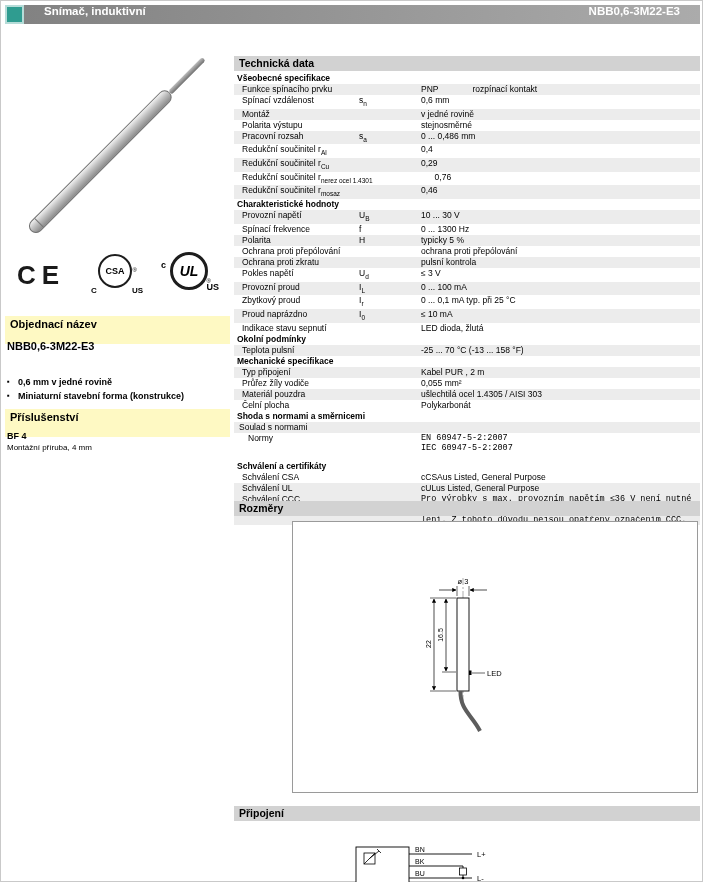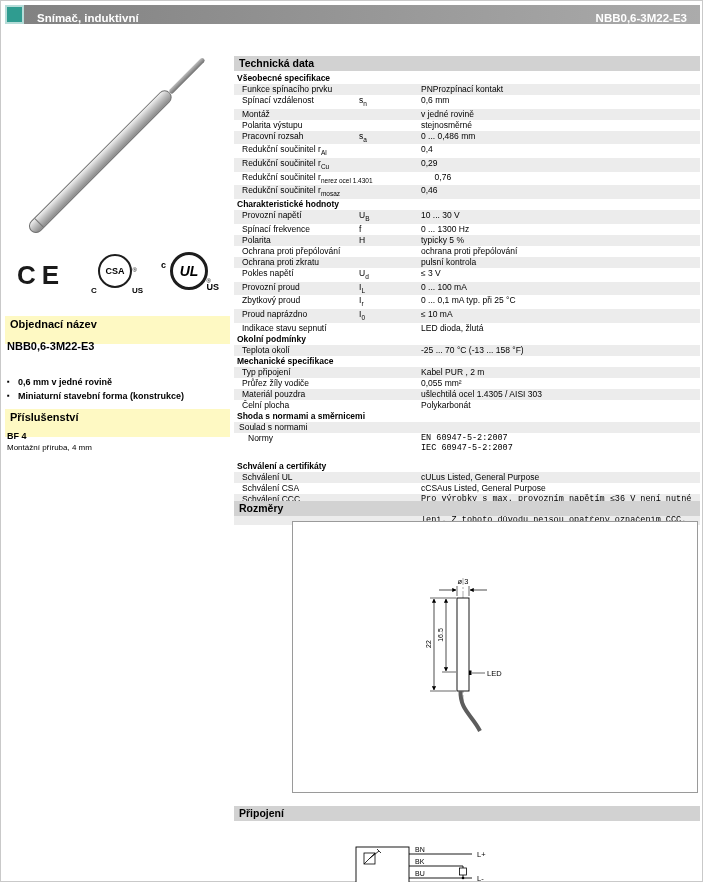--- a/index.html
+++ b/index.html
@@ -5,21 +5,21 @@
   * { margin:0; padding:0; box-sizing:border-box; }
   html,body { width:703px; height:882px; }
   body { font-family:"Liberation Sans","DejaVu Sans",sans-serif; background:#fff; color:#000; position:relative; overflow:hidden; }
   .page { position:absolute; inset:0; border:1px solid #c9c9c9; background:#fff; }
 
   
   .top-header { position:absolute; left:4px; top:4px; width:695px; height:19px; display:flex; }
   .brand-square { flex:0 0 19px; width:19px; height:19px; background:#2f9c90;
     box-shadow: inset 0 0 0 2px rgba(255,255,255,.65), inset 0 0 0 6px #2f9c90; }
   .header-bar { flex:1; background:linear-gradient(to right,#828282,#ababab); display:flex;
-    justify-content:space-between; align-items:flex-end; padding:0 13px; color:#fff; font-size:11.5px; font-weight:bold; }
+    justify-content:space-between; align-items:flex-start; padding:0 20px; color:#fff; font-size:11.5px; font-weight:bold; }
 
   
   .left-col { position:absolute; left:4px; top:23px; width:225px; height:855px; }
   .sensor-wrap { position:absolute; left:26px; top:207px; width:244px; height:0;
     transform:rotate(-45deg); transform-origin:0 0; }
   .sensor-body { position:absolute; left:0; top:-7px; width:196px; height:14px; border:1px solid #6e6e6e;
     border-radius:7px; background:linear-gradient(to bottom,#f0f0f0 0%,#c4c4c4 40%,#8a8a8a 100%); }
   .sensor-tipline { position:absolute; left:11px; top:-6px; width:1px; height:12px; background:#777; }
   .sensor-cable { position:absolute; left:196px; top:-2.5px; width:48px; height:5px;
     background:linear-gradient(to bottom,#bdbdbd,#6f6f6f); border-radius:3px; }
@@ -60,21 +60,21 @@
   .tech-table { position:absolute; left:0; top:49px; width:466px; font-size:8.5px; }
   .group-title { font-weight:bold; min-height:11px; line-height:11px; padding-left:3px; }
   .spec-row { display:flex; min-height:11px; line-height:11px; }
   .spec-row.shade { background:#ececec; }
   .cell-label { flex:0 0 125px; padding-left:8px; white-space:nowrap; }
   .spec-row.subgroup .cell-label { padding-left:5px; }
   .spec-row.indent2 .cell-label { padding-left:14px; }
   .cell-sym { flex:0 0 62px; }
   .cell-value { flex:1; }
   .cell-value .vline { line-height:10.5px;font-family:Liberation Mono, monospace; }
-  .value-extra { }
+  .value-extra { margin-left:34px; }
   sub { font-size:6.5px; }
   .group-gap { height:7px; }
 
   .dim-box { position:absolute; left:58px; top:497px; width:406px; height:272px; border:1px solid #9a9a9a; background:#fff; }
   .conn-area { position:absolute; left:0; top:800px; width:466px; height:59px; overflow:hidden; }
   svg text { font-family:"Liberation Sans","DejaVu Sans",sans-serif; fill:#000; }
 </style>
 </head>
 <body>
 
@@ -220,21 +220,21 @@
           <div class="cell-sym">I<sub>0</sub></div>
           <div class="cell-value">≤ 10 mA</div>
         </div>
         <div class="spec-row">
           <div class="cell-label">Indikace stavu sepnutí</div>
           <div class="cell-sym"></div>
           <div class="cell-value">LED dioda, žlutá</div>
         </div>
         <div class="group-title">Okolní podmínky</div>
         <div class="spec-row shade">
-          <div class="cell-label">Teplota okolí</div>
+          <div class="cell-label">Teplota pulsní</div>
           <div class="cell-sym"></div>
           <div class="cell-value">-25 ... 70 °C (-13 ... 158 °F)</div>
         </div>
         <div class="group-title">Mechanické specifikace</div>
         <div class="spec-row shade">
           <div class="cell-label">Typ připojení</div>
           <div class="cell-sym"></div>
           <div class="cell-value">Kabel PUR , 2 m</div>
         </div>
         <div class="spec-row">
@@ -261,29 +261,29 @@
         <div class="spec-row indent2">
           <div class="cell-label">Normy</div>
           <div class="cell-sym"></div>
           <div class="cell-value">
             <div class="vline">EN 60947-5-2:2007</div>
             <div class="vline">IEC 60947-5-2:2007</div>
           </div>
         </div>
         <div class="group-gap"></div>
         <div class="group-title">Schválení a certifikáty</div>
+        <div class="spec-row">
+          <div class="cell-label">Schválení CSA</div>
+          <div class="cell-sym"></div>
+          <div class="cell-value">cCSAus Listed, General Purpose</div>
+        </div>
         <div class="spec-row shade">
           <div class="cell-label">Schválení UL</div>
           <div class="cell-sym"></div>
           <div class="cell-value">cULus Listed, General Purpose</div>
-        </div>
-        <div class="spec-row">
-          <div class="cell-label">Schválení CSA</div>
-          <div class="cell-sym"></div>
-          <div class="cell-value">cCSAus Listed, General Purpose</div>
         </div>
         <div class="spec-row shade">
           <div class="cell-label">Schválení CCC</div>
           <div class="cell-sym"></div>
           <div class="cell-value">
             <div class="vline">Pro výrobky s max. provozním napětím ≤36 V není nutné povo-</div>
             <div class="vline">lení. Z tohoto důvodu nejsou opatřeny označením CCC.</div>
           </div>
         </div>
       </div>

